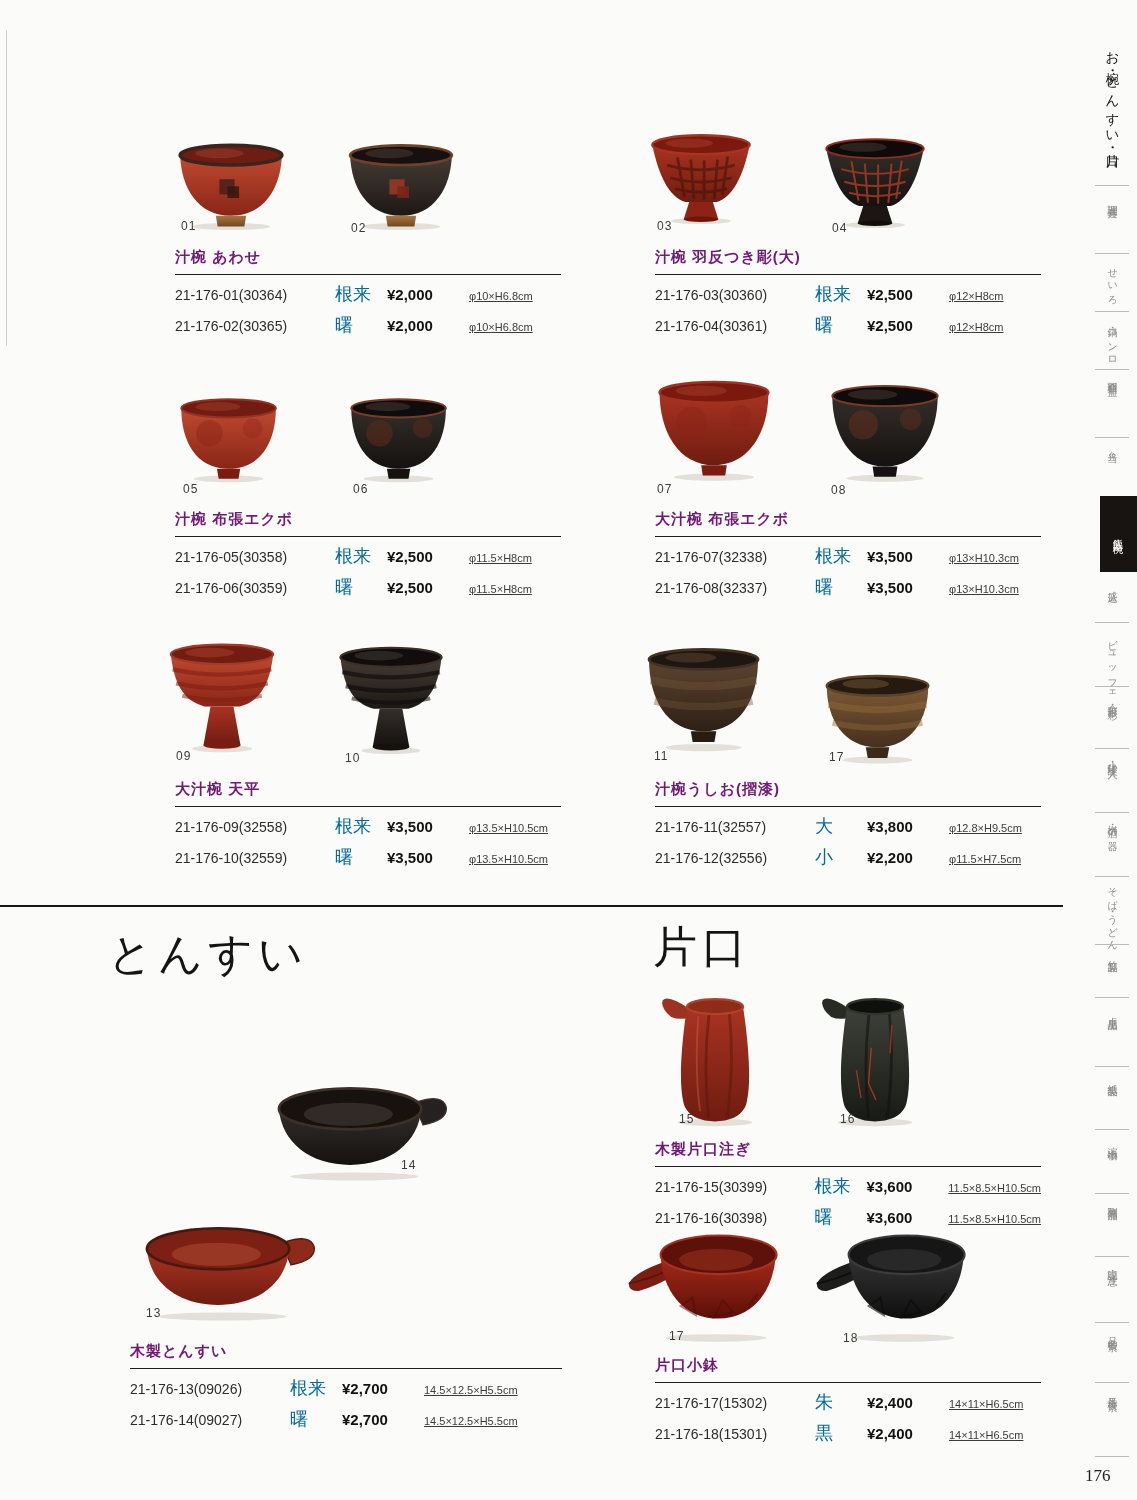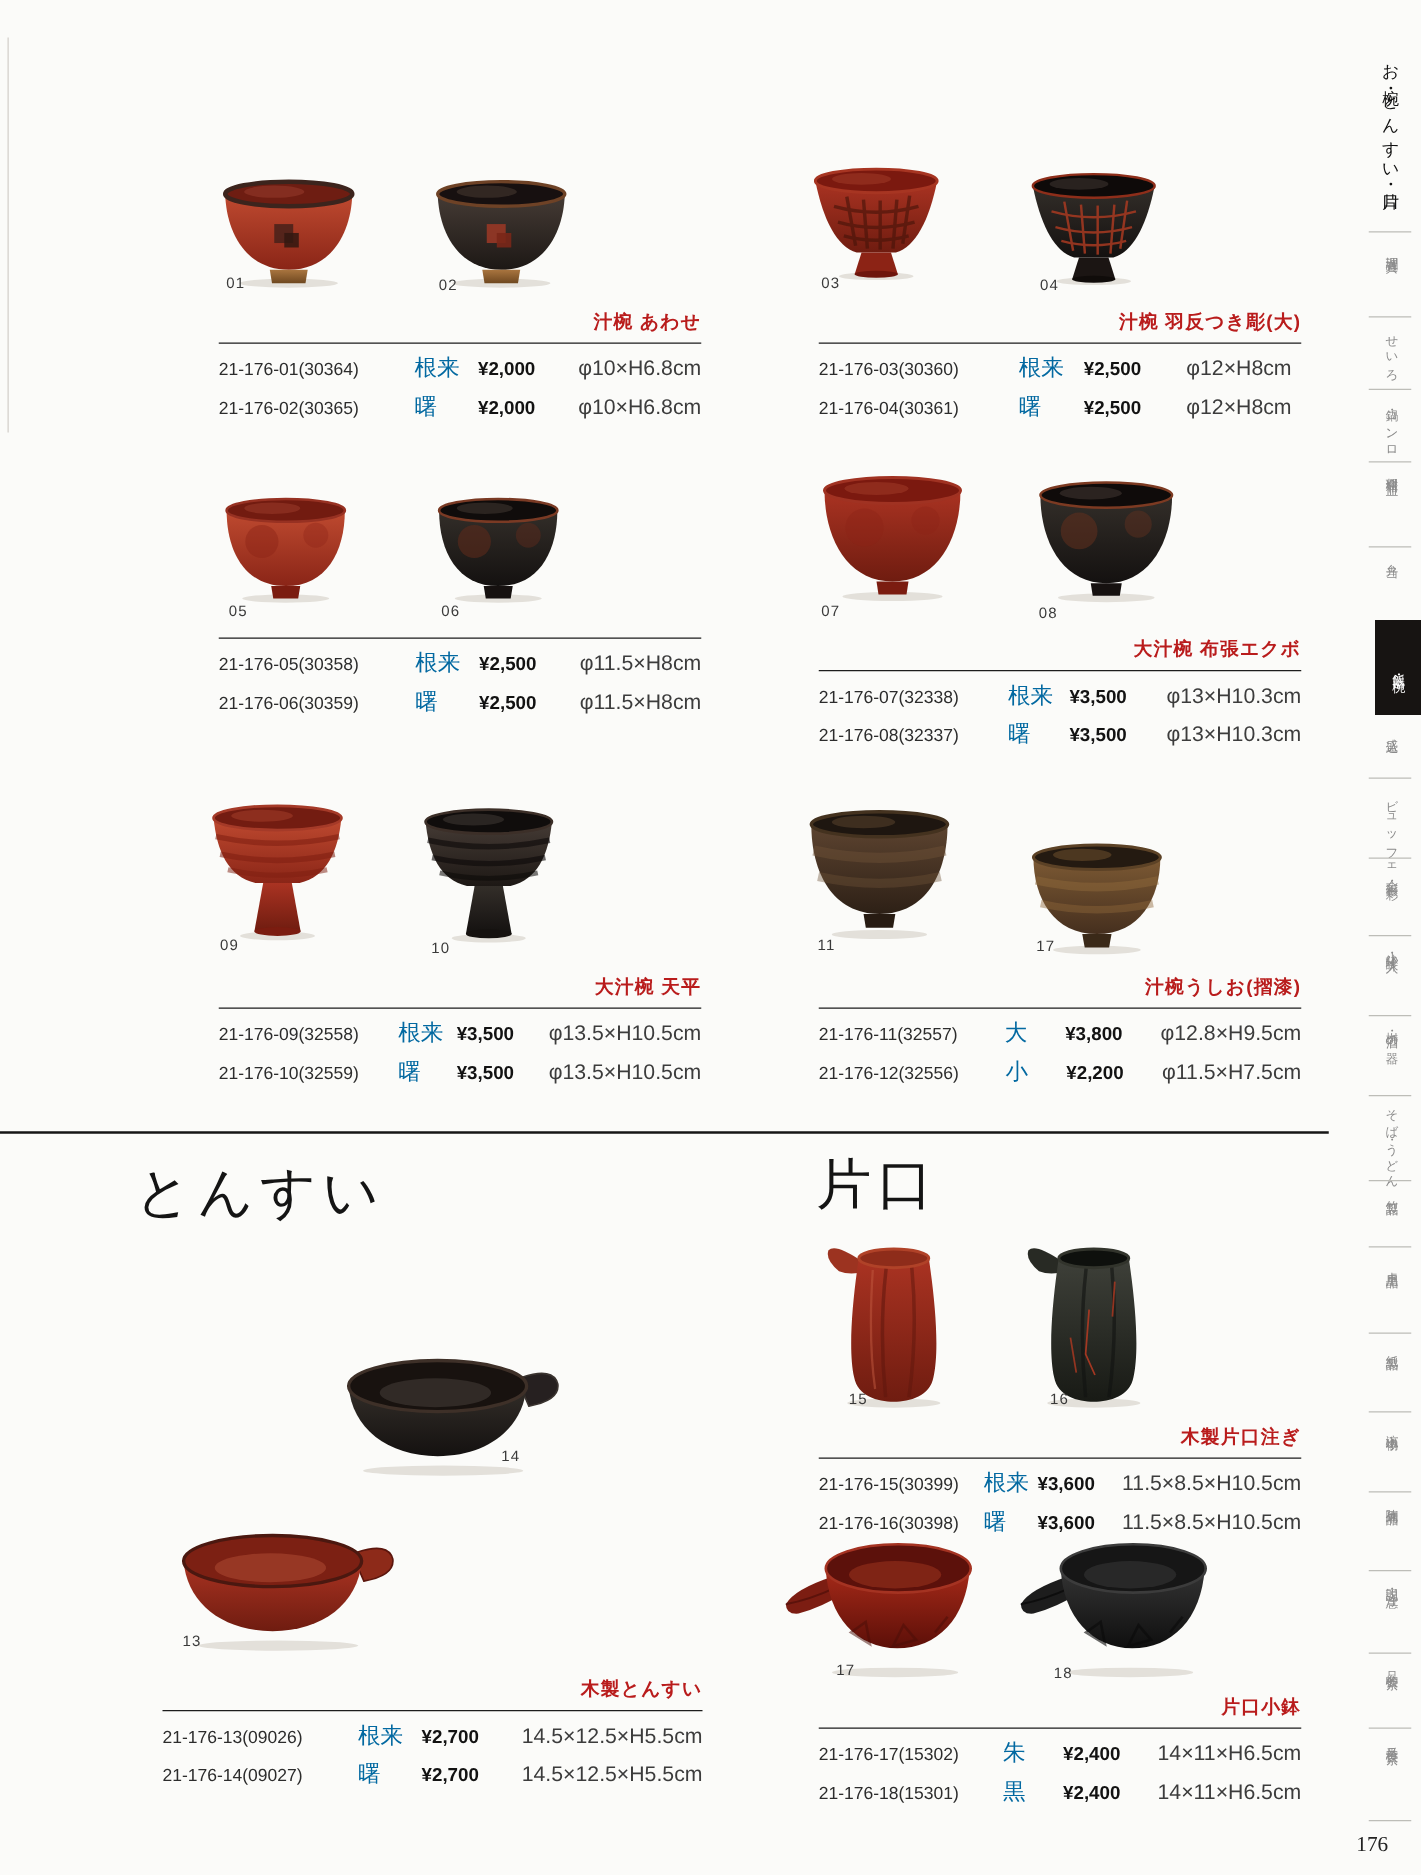--- a/index.html
+++ b/index.html
@@ -1,27 +1,27 @@
 <!DOCTYPE html>
 <html><head>
 <meta charset="utf-8">
 <style>
   html,body{margin:0;padding:0;background:#e9e9e7;}
   .page{position:relative;width:1137px;height:1500px;background:#fbfbf9;margin:0 auto;
         font-family:"Liberation Sans","DejaVu Sans",sans-serif;overflow:hidden;}
   .photo{position:absolute;}
   .pnum{position:absolute;font-size:12px;color:#3a3a3a;letter-spacing:1px;}
   .pinfo{position:absolute;}
-  .pi-title{font-size:15px;font-weight:bold;color:#b91c1c;letter-spacing:1px;margin-bottom:7px;text-align:right;}
+  .pi-title{font-size:15px;font-weight:bold;color:#701a75;letter-spacing:1px;margin-bottom:7px;}
   .pi-rule{border-top:1.5px solid #1d1d1d;height:0;}
   .pi-row{display:flex;align-items:baseline;margin-top:7px;}
   .pi-code{width:160px;font-size:14px;color:#2c2c2c;}
   .pi-variant{width:52px;font-size:18px;color:#0369a1;}
   .pi-price{width:82px;font-size:15px;font-weight:bold;color:#121212;}
-  .pi-size{font-size:17px;color:#3c3c3c;}
+  .pi-size{font-size:11px;color:#3c3c3c;text-decoration:underline;}
   .heading{position:absolute;font-family:"Liberation Serif","DejaVu Serif",serif;
            font-size:44px;color:#141414;letter-spacing:5px;font-weight:400;}
   .mid-rule{position:absolute;left:0;top:905px;width:1063px;height:2px;background:#161616;}
   .fold-line{position:absolute;left:6px;top:30px;width:1px;height:316px;background:#d3d0ca;}
   .sidebar{position:absolute;left:1085px;top:0;width:52px;height:1500px;}
   .sb-title{position:absolute;left:27px;top:42px;transform:translateX(-50%);
             writing-mode:vertical-rl;text-orientation:upright;white-space:nowrap;
             font-family:"Liberation Serif","DejaVu Serif",serif;font-size:13.5px;
             letter-spacing:3px;color:#111;}
   .sb-tab{position:absolute;left:27px;transform:translateX(-50%);writing-mode:vertical-rl;
@@ -222,20 +222,21 @@
     <circle cx="52" cy="55" r="19" fill="#63301e" opacity="0.55"></circle>
     <circle cx="113" cy="48" r="14" fill="#63301e" opacity="0.45"></circle>
     <ellipse cx="80" cy="18" rx="68" ry="13" fill="#0f0b0a"></ellipse>
     <ellipse cx="80" cy="18" rx="68" ry="13" fill="none" stroke="#7c3a22" stroke-width="2.5"></ellipse>
     <ellipse cx="64" cy="16" rx="32" ry="6.5" fill="#302824" opacity="0.85"></ellipse>
     <path d="M64 109 L66 122 L94 122 L96 109 Z" fill="#161110"></path>
   </svg>
   <div class="pnum" style="left:831px;top:483px">08</div>
 
   <div class="pinfo" style="left:175px;top:510px;width:386px">
+    <div class="pi-title">汁椀 布張エクボ</div>
     <div class="pi-rule"></div>
     <div class="pi-row">
       <span class="pi-code">21-176-05(30358)</span>
       <span class="pi-variant">根来</span>
       <span class="pi-price">¥2,500</span>
       <span class="pi-size">φ11.5×H8cm</span>
     </div>
     <div class="pi-row">
       <span class="pi-code">21-176-06(30359)</span>
       <span class="pi-variant">曙</span>

